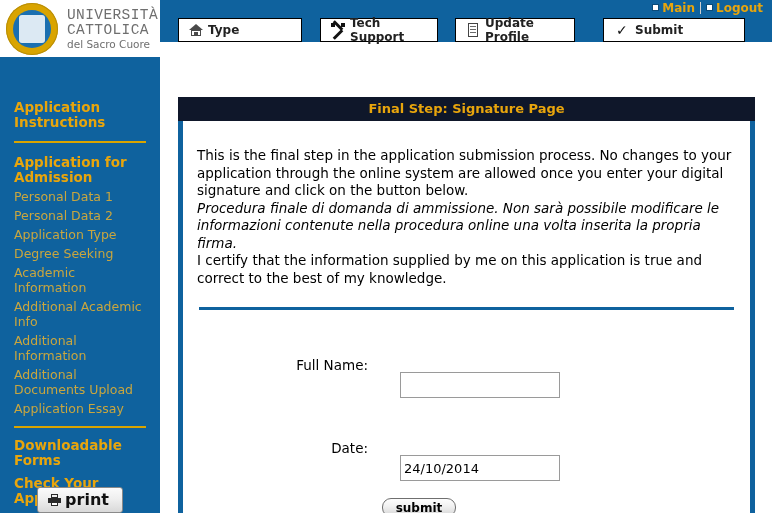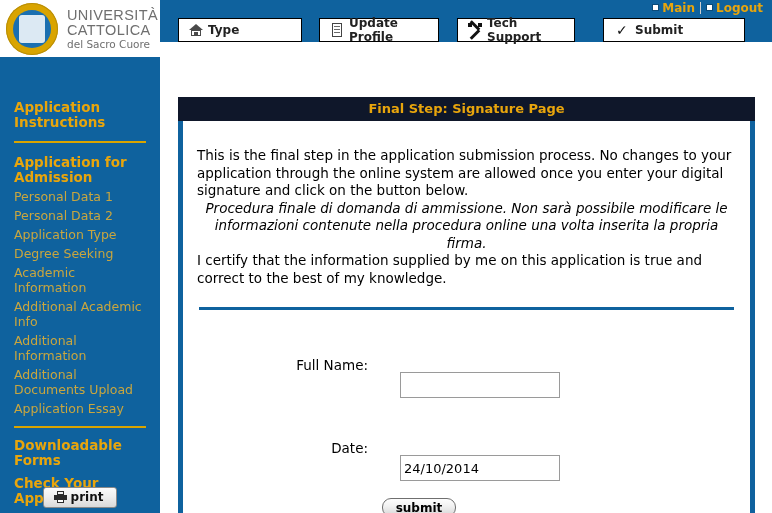--- a/index.html
+++ b/index.html
@@ -71,21 +71,21 @@
     opacity: .85;
     z-index: 2;
   }
   .brand-text {
     position: absolute;
     left: 67px;
     top: 8px;
     line-height: 1.05;
   }
   .brand-l1, .brand-l2 {
-    font-family: Liberation Sans, sans-serif;
+    font-family: Liberation Mono, monospace;
     font-size: 14.5px;
     letter-spacing: .4px;
     color: #6f6f6f;
     display: block;
   }
   .brand-l3 {
     display: block;
     font-size: 10.5px;
     color: #6f6f6f;
     margin-top: 1px;
@@ -134,21 +134,21 @@
     text-align: center;
   }
   .print-btn {
     display: inline-flex;
     align-items: center;
     gap: 4px;
     padding: 2px 13px 3px 10px;
     background: linear-gradient(to bottom, #fbfbfb 0%, #efefef 45%, #d9d9d9 100%);
     border: 1px solid #8a8a8a;
     border-radius: 3px;
-    font-size: 12px;
+    font-size: 16px;
     font-weight: bold;
     color: #111;
     font-family: "DejaVu Sans", "Liberation Sans", sans-serif;
     cursor: pointer;
   }
   .printer-ico {
     position: relative;
     display: inline-block;
     width: 13px;
     height: 12px;
@@ -324,21 +324,21 @@
     padding: 26px 14px 0 14px;
     min-height: 302px;
     box-sizing: border-box;
   }
   .para {
     font-size: 13.5px;
     line-height: 17.5px;
     color: #000;
     margin: 0;
   }
-  .para.ital { font-style: italic; text-align: center; }
+  .para.ital { font-style: italic; }
   .hr-blue {
     border: none;
     border-top: 3px solid #0F629E;
     margin: 20px 2px 0 2px;
   }
 
   .formrows { margin-top: 22px; }
   .frow {
     display: flex;
     align-items: center;
@@ -458,40 +458,40 @@
 
     <a class="navbtn w1" href="#">
       <span class="ic ic-home">
         <span class="roof"></span>
           <span class="base"></span>
           <span class="door"></span>
       </span>
       <span>Type</span>
     </a>
 
+    <a class="navbtn w2" href="#">
+      <span class="ic ic-tools">
+        <span class="h1"></span>
+          <span class="h2"></span>
+          <span class="h3"></span>
+          <span class="h4"></span>
+      </span>
+      <span>Tech Support</span>
+    </a>
+
     <a class="navbtn w3" href="#">
       <span class="ic ic-doc">
         <span class="sheet"></span>
         <span class="l" style="top:3px"></span>
         <span class="l" style="top:6px"></span>
         <span class="l" style="top:9px"></span>
       </span>
       <span>Update Profile</span>
     </a>
 
-    <a class="navbtn w2" href="#">
-      <span class="ic ic-tools">
-        <span class="h1"></span>
-          <span class="h2"></span>
-          <span class="h3"></span>
-          <span class="h4"></span>
-      </span>
-      <span>Tech Support</span>
-    </a>
-
     <a class="navbtn w4" href="#">
       <span class="ic ic-check">✓</span>
       <span>Submit</span>
     </a>
   </div>
 
   <div class="panel">
 
     <div class="panel-title">Final Step: Signature Page</div>
 

